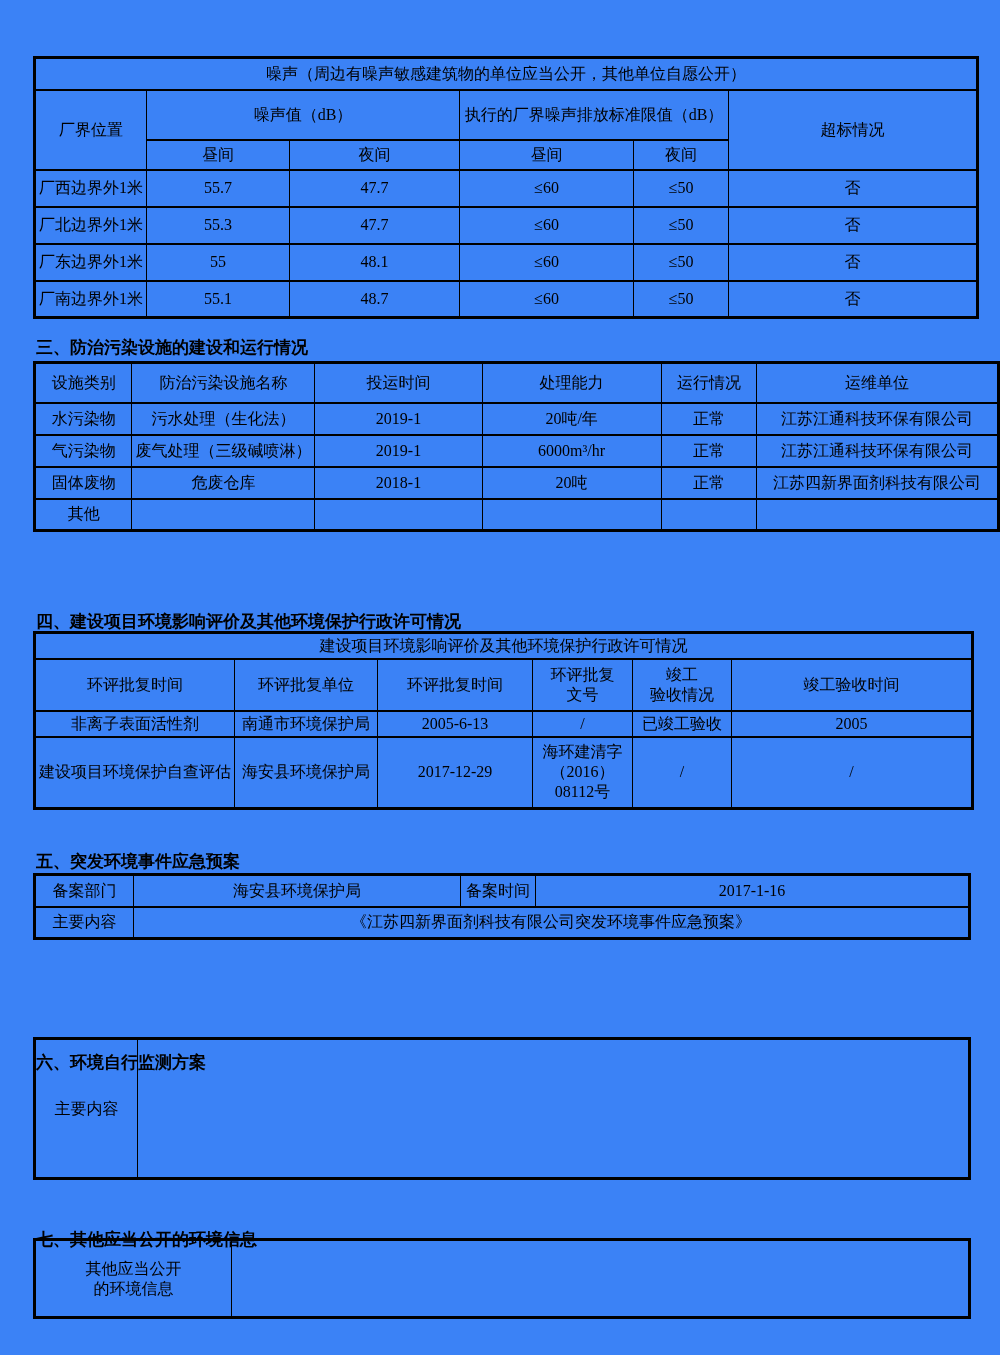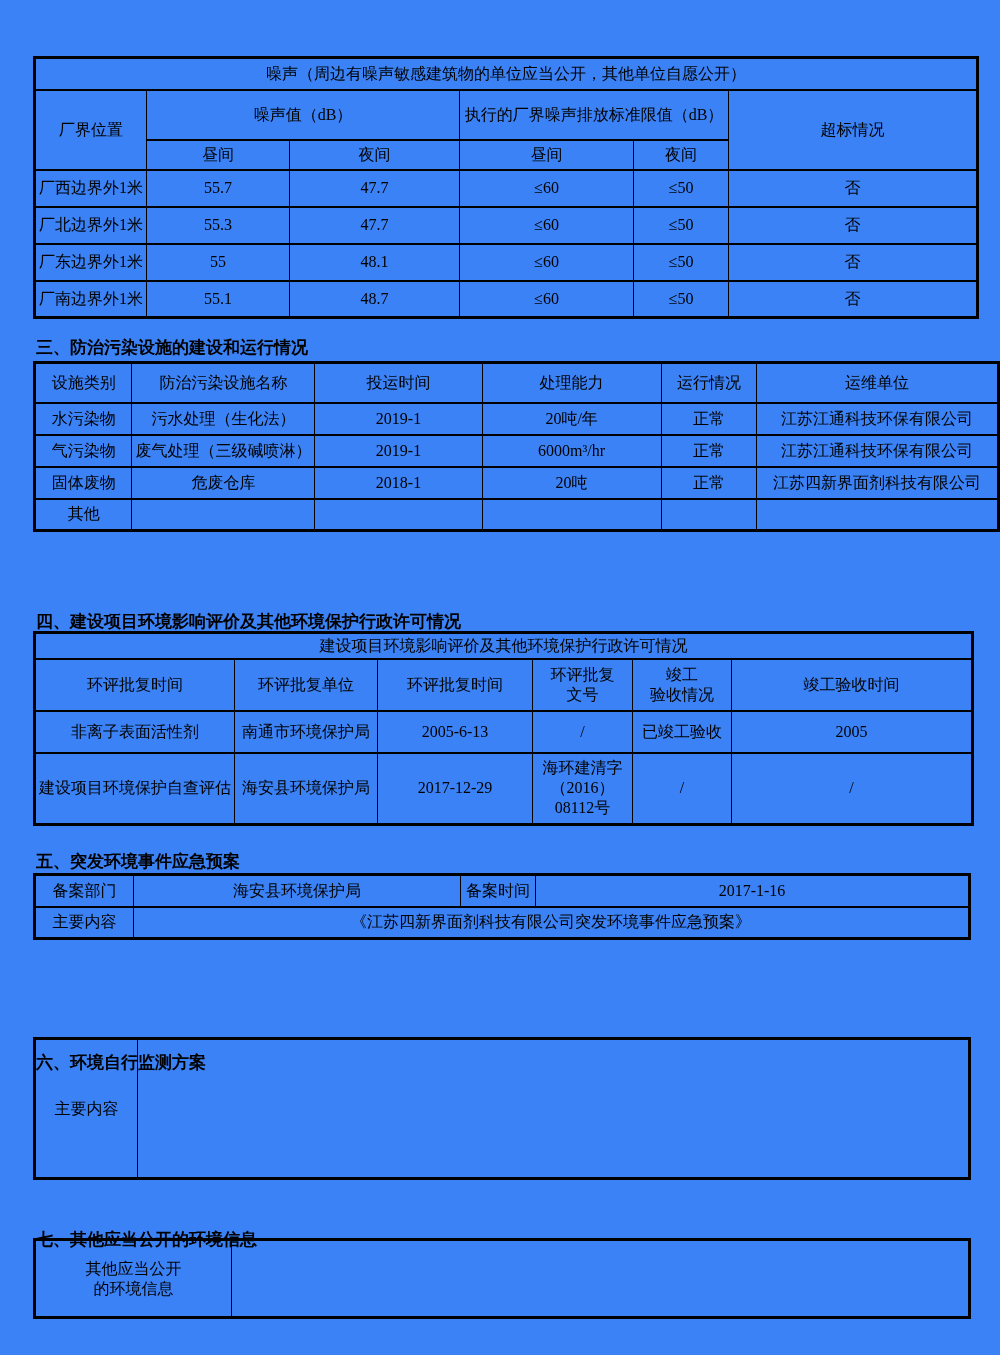--- a/index.html
+++ b/index.html
@@ -12,21 +12,21 @@
           padding:0 3px;overflow:hidden;color:#000;}
   .left{text-align:left;padding-left:8px;}
   .clip{white-space:nowrap;}
   .pre{white-space:pre-line;}
   .num{font-size:17px;}
   .hd{font-size:17px;}
   .sec-title{position:absolute;left:36px;font-family:"Liberation Sans","DejaVu Sans",sans-serif;
              font-weight:bold;font-size:17px;color:#000;white-space:nowrap;}
   tr.h32{height:32px}tr.h50{height:50px}tr.h30{height:30px}tr.h37{height:37px}
   tr.h40{height:40px}tr.h36{height:32px}tr.h34{height:26px}tr.h52{height:52px}
-  tr.h42{height:42px}tr.h72{height:72px}tr.h140{height:140px}tr.h78{height:78px}
+  tr.h42{height:26px}tr.h72{height:72px}tr.h140{height:140px}tr.h78{height:78px}
 </style>
 </head>
 <body>
 
 <div class="page">
 
   <table class="tbl" style="top:56px">
     <colgroup>
       <col style="width:104px">
         <col style="width:143px">

